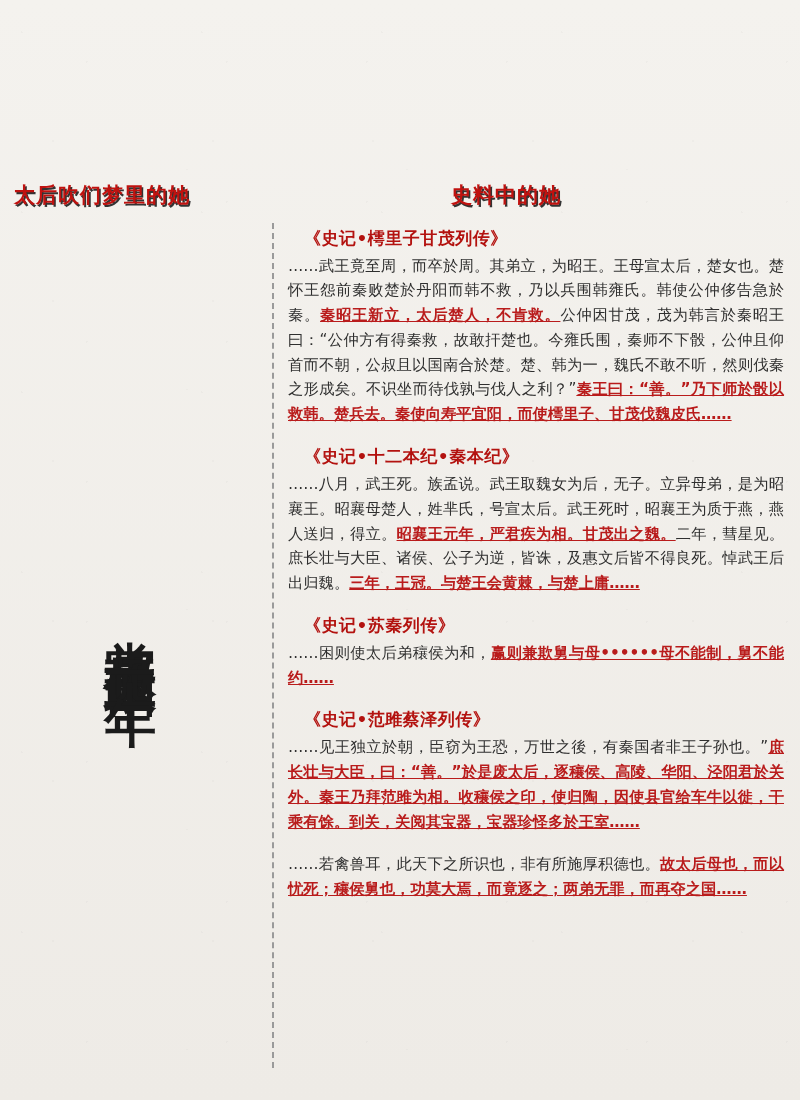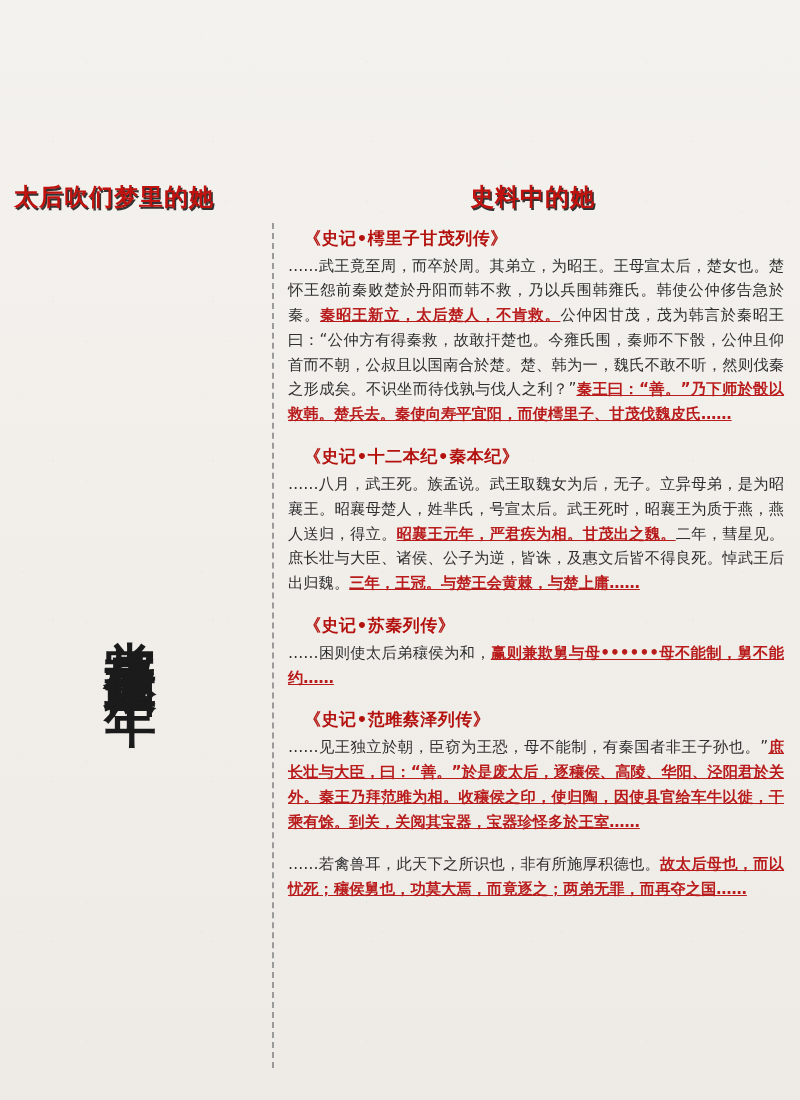--- a/index.html
+++ b/index.html
@@ -53,27 +53,27 @@
   
   .col-heads {
     position: relative;
     margin-top: 26px;
     height: 34px;
   }
   .col-head {
     position: absolute;
     font-family: "DejaVu Serif", "Liberation Serif", serif;
     font-weight: bold;
-    font-size: 24px;
+    font-size: 21px;
     color: #c0120f;
     text-shadow: 1.5px 1.5px 0 #333;
     letter-spacing: 1px;
   }
   .col-head.left  { left: 14px;  top: 0; }
-  .col-head.right { left: 470px; top: 0; text-align: center; }
+  .col-head.right { left: 451px; top: 0; text-align: center; }
 
   
   .body-area {
     position: relative;
     margin-top: 8px;
     height: 860px;
   }
   .divider {
     position: absolute;
     left: 272px;
@@ -162,20 +162,20 @@
         <div class="entry">
           <div class="entry-source">《史记•十二本纪•秦本纪》</div>
           <p class="entry-text"><span>……八月，武王死。族孟说。武王取魏女为后，无子。立异母弟，是为昭襄王。昭襄母楚人，姓芈氏，号宣太后。武王死时，昭襄王为质于燕，燕人送归，得立。</span><b>昭襄王元年，严君疾为相。甘茂出之魏。</b><span>二年，彗星见。庶长壮与大臣、诸侯、公子为逆，皆诛，及惠文后皆不得良死。悼武王后出归魏。</span><b>三年，王冠。与楚王会黄棘，与楚上庸……</b></p>
         </div>
         <div class="entry">
           <div class="entry-source">《史记•苏秦列传》</div>
           <p class="entry-text"><span>……困则使太后弟穰侯为和，</span><b>赢则兼欺舅与母••••••母不能制，舅不能约……</b></p>
         </div>
         <div class="entry">
           <div class="entry-source">《史记•范雎蔡泽列传》</div>
-          <p class="entry-text"><span>……见王独立於朝，臣窃为王恐，母不能制，有秦国者非王子孙也。”</span><b>庶长壮与大臣，曰：“善。”於是废太后，逐穰侯、高陵、华阳、泾阳君於关外。秦王乃拜范雎为相。收穰侯之印，使归陶，因使县官给车牛以徙，干乘有馀。到关，关阅其宝器，宝器珍怪多於王室……</b></p>
+          <p class="entry-text"><span>……见王独立於朝，臣窃为王恐，万世之後，有秦国者非王子孙也。”</span><b>庶长壮与大臣，曰：“善。”於是废太后，逐穰侯、高陵、华阳、泾阳君於关外。秦王乃拜范雎为相。收穰侯之印，使归陶，因使县官给车牛以徙，干乘有馀。到关，关阅其宝器，宝器珍怪多於王室……</b></p>
         </div>
         <div class="entry">
           <p class="entry-text"><span>……若禽兽耳，此天下之所识也，非有所施厚积德也。</span><b>故太后母也，而以忧死；穰侯舅也，功莫大焉，而竟逐之；两弟无罪，而再夺之国……</b></p>
         </div>
       </div>
   </div>
 </div>
 
 </body></html>

